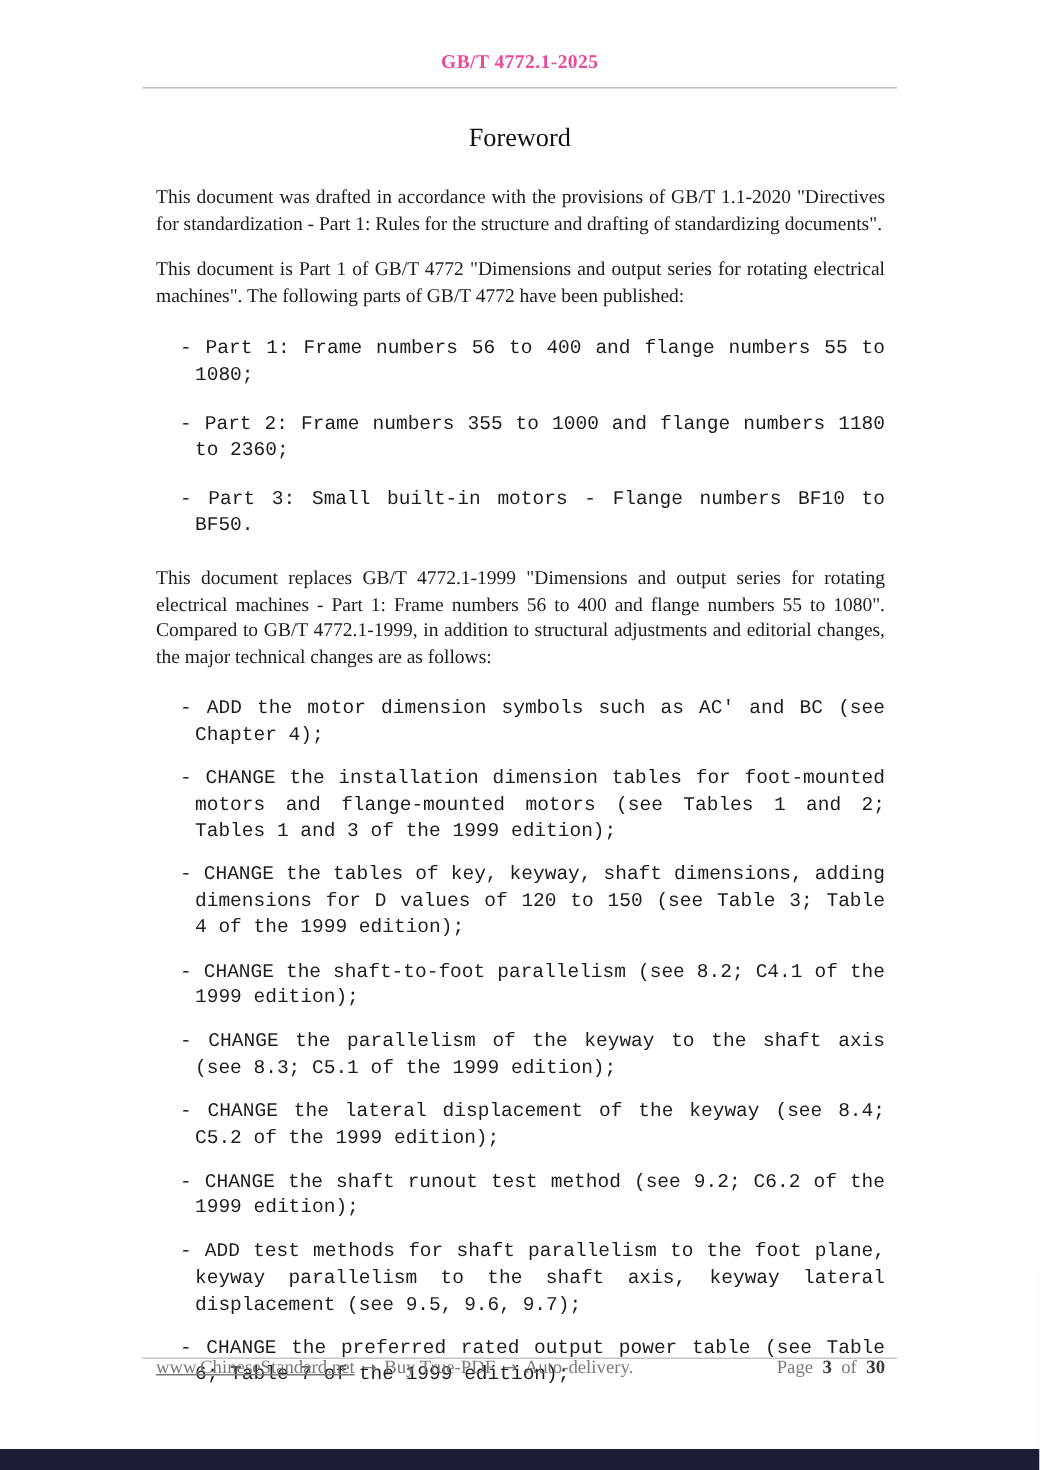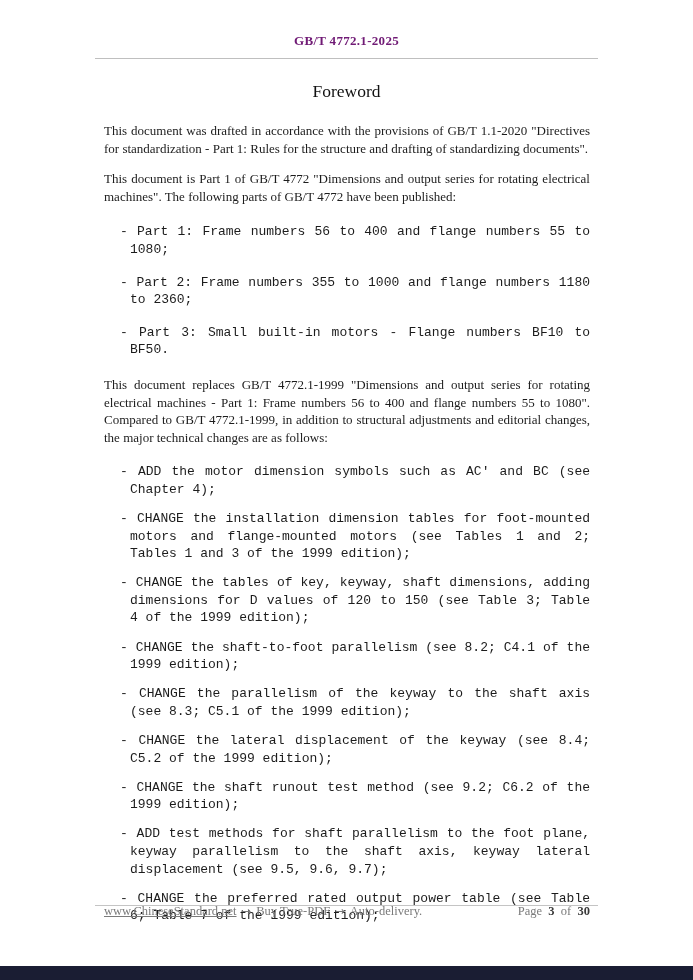--- a/index.html
+++ b/index.html
@@ -13,21 +13,21 @@
     width: 693px; height: 980px;
     background: #ffffff;
     overflow: hidden;
     color: #1c1c1c;
   }
   .doc-header {
     padding-top: 33px;
     text-align: center;
     font-size: 13px;
     font-weight: bold;
-    color: #701a75;
+    color: #ec4899;
     letter-spacing: 0.3px;
   }
   .header-rule {
     border: none;
     border-top: 1px solid #bfbfbf;
     margin: 9px 95px 0 95px;
   }
   .title {
     margin: 22px 0 20px 0;
     text-align: center;

